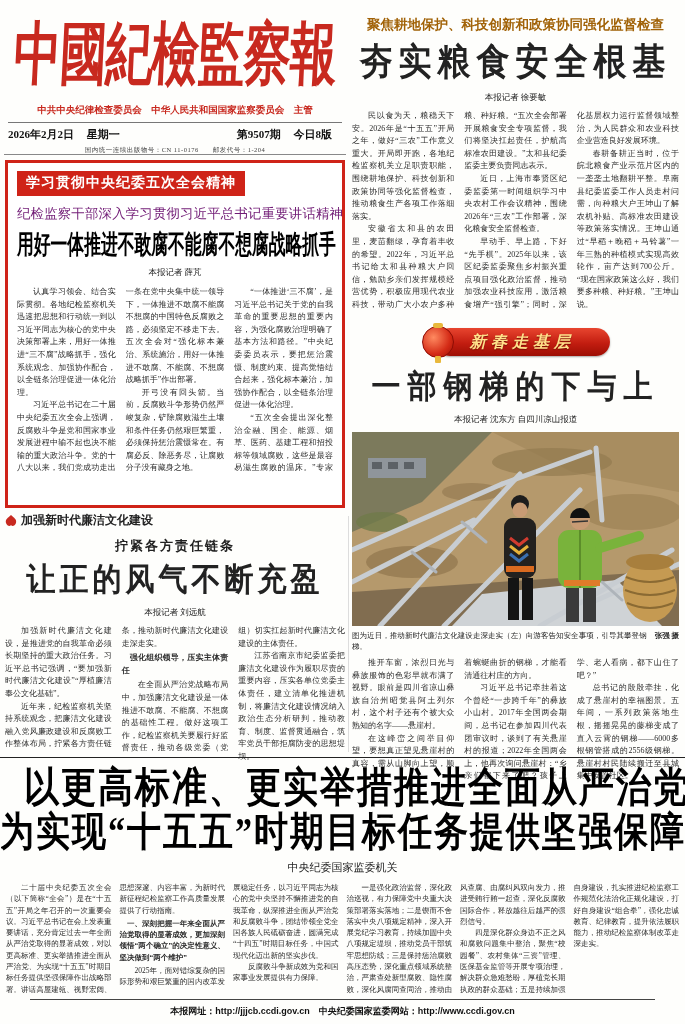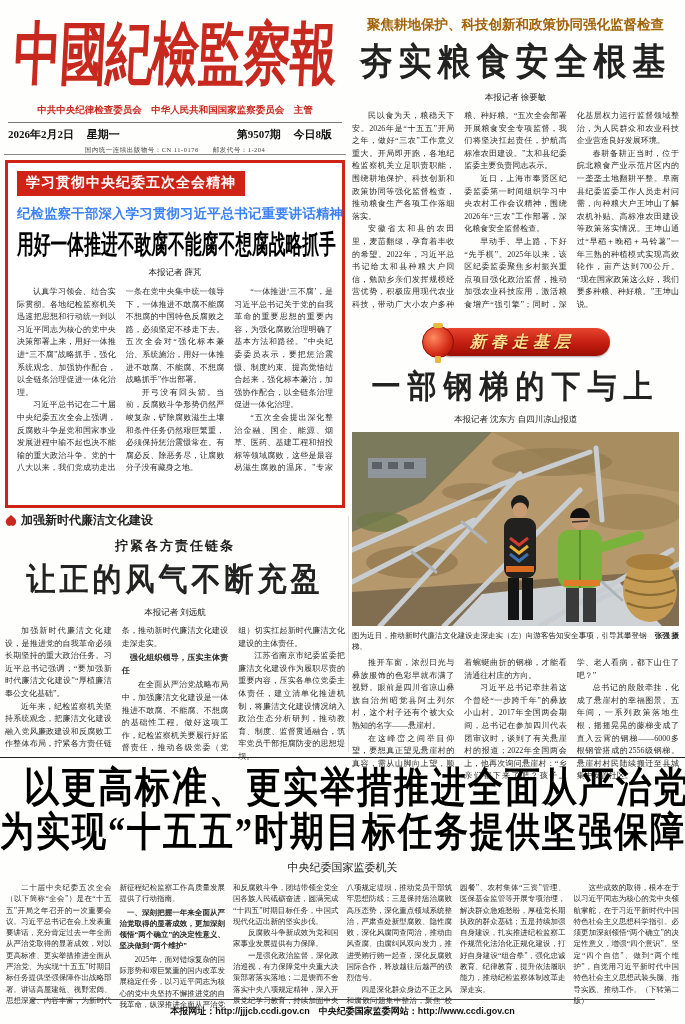--- a/index.html
+++ b/index.html
@@ -33,21 +33,21 @@
   .grain{position:absolute;left:352px;top:16px;width:327px;}
   .grain .kicker{font-size:13.5px;font-weight:bold;text-align:center;font-family:"Liberation Sans",sans-serif;color:#a16207;}
   .grain .headline{font-size:33px;font-weight:bold;text-align:center;letter-spacing:6px;margin-top:6px;white-space:nowrap;}
   .grain .headline .stretch{display:inline-block;transform:scaleY(1.12);}
   .grain .byline{margin:7px 0 6px;}
   .grain .body-cols{height:214px;}
 
   
   .leadbox{position:absolute;left:5px;top:160px;width:340px;height:348px;border:3px solid #cf2318;box-sizing:border-box;padding:8px 9px 6px;background:#fff;}
   .lead-badge{display:inline-block;background:#cf2318;color:#fff;font-weight:bold;font-size:14px;font-family:"Liberation Sans",sans-serif;padding:3px 9px 4px;letter-spacing:1px;}
-  .lead-kicker{font-size:13.4px;font-weight:bold;margin-top:9px;white-space:nowrap;letter-spacing:.2px;color:#3b82f6;}
+  .lead-kicker{font-size:13.4px;font-weight:normal;margin-top:9px;white-space:nowrap;letter-spacing:.2px;color:#701a75;}
   .lead-headline{margin-top:8px;text-align:center;white-space:nowrap;height:28px;line-height:28px;}
   .lead-headline .stretch{display:inline-block;font-family:"Liberation Sans",sans-serif;font-weight:900;font-size:16.8px;transform:scaleY(1.55);transform-origin:center;color:#000;}
   .leadbox .byline{margin:8px 0 7px;}
   .leadbox .body-cols{height:198px;}
 
   
   .culture{position:absolute;left:5px;top:512px;width:340px;}
   .section-label{display:flex;align-items:center;gap:4px;font-size:12px;font-weight:bold;color:#222;font-family:"Liberation Sans",sans-serif;}
   .culture .kicker{font-size:13px;font-weight:bold;text-align:center;margin-top:8px;letter-spacing:2px;}
   .culture .headline{font-size:29px;font-weight:bold;text-align:center;letter-spacing:4px;margin-top:5px;white-space:nowrap;}
@@ -247,19 +247,18 @@
     <div class="hl hl1"><span class="stretch">以更高标准、更实举措推进全面从严治党</span></div>
     <div class="hl hl2"><span class="stretch">为实现“十五五”时期目标任务提供坚强保障</span></div>
     <div class="byline">中央纪委国家监委机关</div>
     <div class="banner-body">
         <p>二十届中央纪委五次全会（以下简称“全会”）是在“十五五”开局之年召开的一次重要会议。习近平总书记在会上发表重要讲话，充分肯定过去一年全面从严治党取得的显著成效，对以更高标准、更实举措推进全面从严治党、为实现“十五五”时期目标任务提供坚强保障作出战略部署。讲话高屋建瓴、视野宏阔、思想深邃、内容丰富，为新时代新征程纪检监察工作高质量发展提供了行动指南。</p>
         <p class="subhead">一、深刻把握一年来全面从严治党取得的显著成效，更加深刻领悟“两个确立”的决定性意义、坚决做到“两个维护”</p>
         <p>2025年，面对错综复杂的国际形势和艰巨繁重的国内改革发展稳定任务，以习近平同志为核心的党中央坚持不懈推进党的自我革命，纵深推进全面从严治党和反腐败斗争，团结带领全党全国各族人民砥砺奋进，圆满完成“十四五”时期目标任务，中国式现代化迈出新的坚实步伐。</p>
         <p>反腐败斗争新成效为党和国家事业发展提供有力保障。</p>
         <p>一是强化政治监督，深化政治巡视，有力保障党中央重大决策部署落实落地；二是锲而不舍落实中央八项规定精神，深入开展党纪学习教育，持续加固中央八项规定堤坝，推动党员干部筑牢思想防线；三是保持惩治腐败高压态势，深化重点领域系统整治，严肃查处新型腐败、隐性腐败，深化风腐同查同治，推动由风查腐、由腐纠风双向发力，推进受贿行贿一起查，深化反腐败国际合作，释放越往后越严的强烈信号。</p>
         <p>四是深化群众身边不正之风和腐败问题集中整治，聚焦“校园餐”、农村集体“三资”管理、医保基金监管等开展专项治理，解决群众急难愁盼，厚植党长期执政的群众基础；五是持续加强自身建设，扎实推进纪检监察工作规范化法治化正规化建设，打好自身建设“组合拳”，强化忠诚教育、纪律教育，提升依法履职能力，推动纪检监察体制改革走深走实。</p>
-        <p>这些成效的取得，根本在于以习近平同志为核心的党中央领航掌舵，在于习近平新时代中国特色社会主义思想科学指引。必须更加深刻领悟“两个确立”的决定性意义，增强“四个意识”、坚定“四个自信”、做到“两个维护”，自觉用习近平新时代中国特色社会主义思想武装头脑、指导实践、推动工作。（下转第二版）</p>
       </div>
   </section>
 
   <div class="footer">本报网址：http://jjjcb.ccdi.gov.cn　中央纪委国家监委网站：http://www.ccdi.gov.cn</div>
 
 </div>
 
 </body></html>

